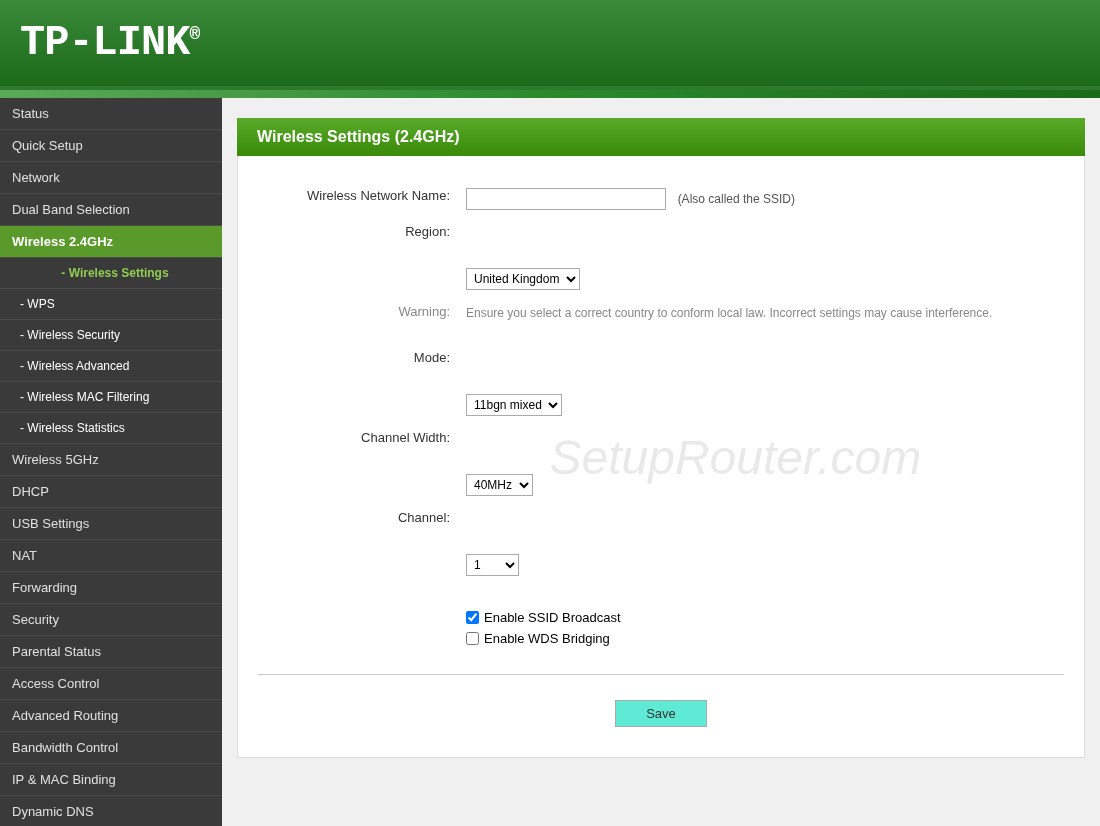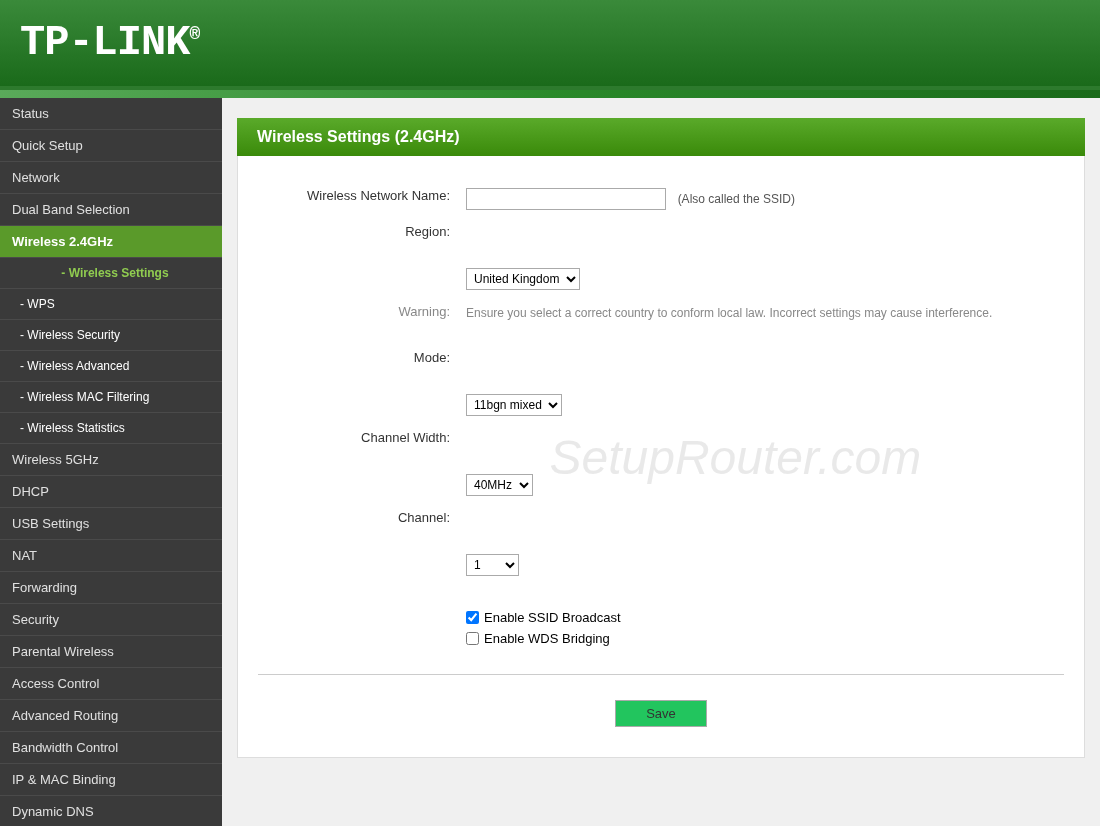--- a/index.html
+++ b/index.html
@@ -166,21 +166,21 @@
       margin: 6px 0;
     }
 
     .save-section {
       text-align: center;
       padding: 10px 0 5px 0;
       position: relative;
       z-index: 2;
     }
     .save-btn {
-      background: #22c55e;
+      background: #5eead4;
       border: 1px solid #aaa;
       padding: 5px 30px;
       font-size: 13px;
       cursor: pointer;
       color: #333;
     }
 
     
     .section-sep {
       border: none;
@@ -211,21 +211,21 @@
       <div class="sidebar-item sub">- Wireless Security</div>
       <div class="sidebar-item sub">- Wireless Advanced</div>
       <div class="sidebar-item sub">- Wireless MAC Filtering</div>
       <div class="sidebar-item sub">- Wireless Statistics</div>
       <div class="sidebar-item">Wireless 5GHz</div>
       <div class="sidebar-item">DHCP</div>
       <div class="sidebar-item">USB Settings</div>
       <div class="sidebar-item">NAT</div>
       <div class="sidebar-item">Forwarding</div>
       <div class="sidebar-item">Security</div>
-      <div class="sidebar-item">Parental Wireless</div>
+      <div class="sidebar-item">Parental Status</div>
       <div class="sidebar-item">Access Control</div>
       <div class="sidebar-item">Advanced Routing</div>
       <div class="sidebar-item">Bandwidth Control</div>
       <div class="sidebar-item">IP &amp; MAC Binding</div>
       <div class="sidebar-item">Dynamic DNS</div>
     </div>
 
   <div class="content">
     <div class="page-title-bar">
       <h1>Wireless Settings (2.4GHz)</h1>

